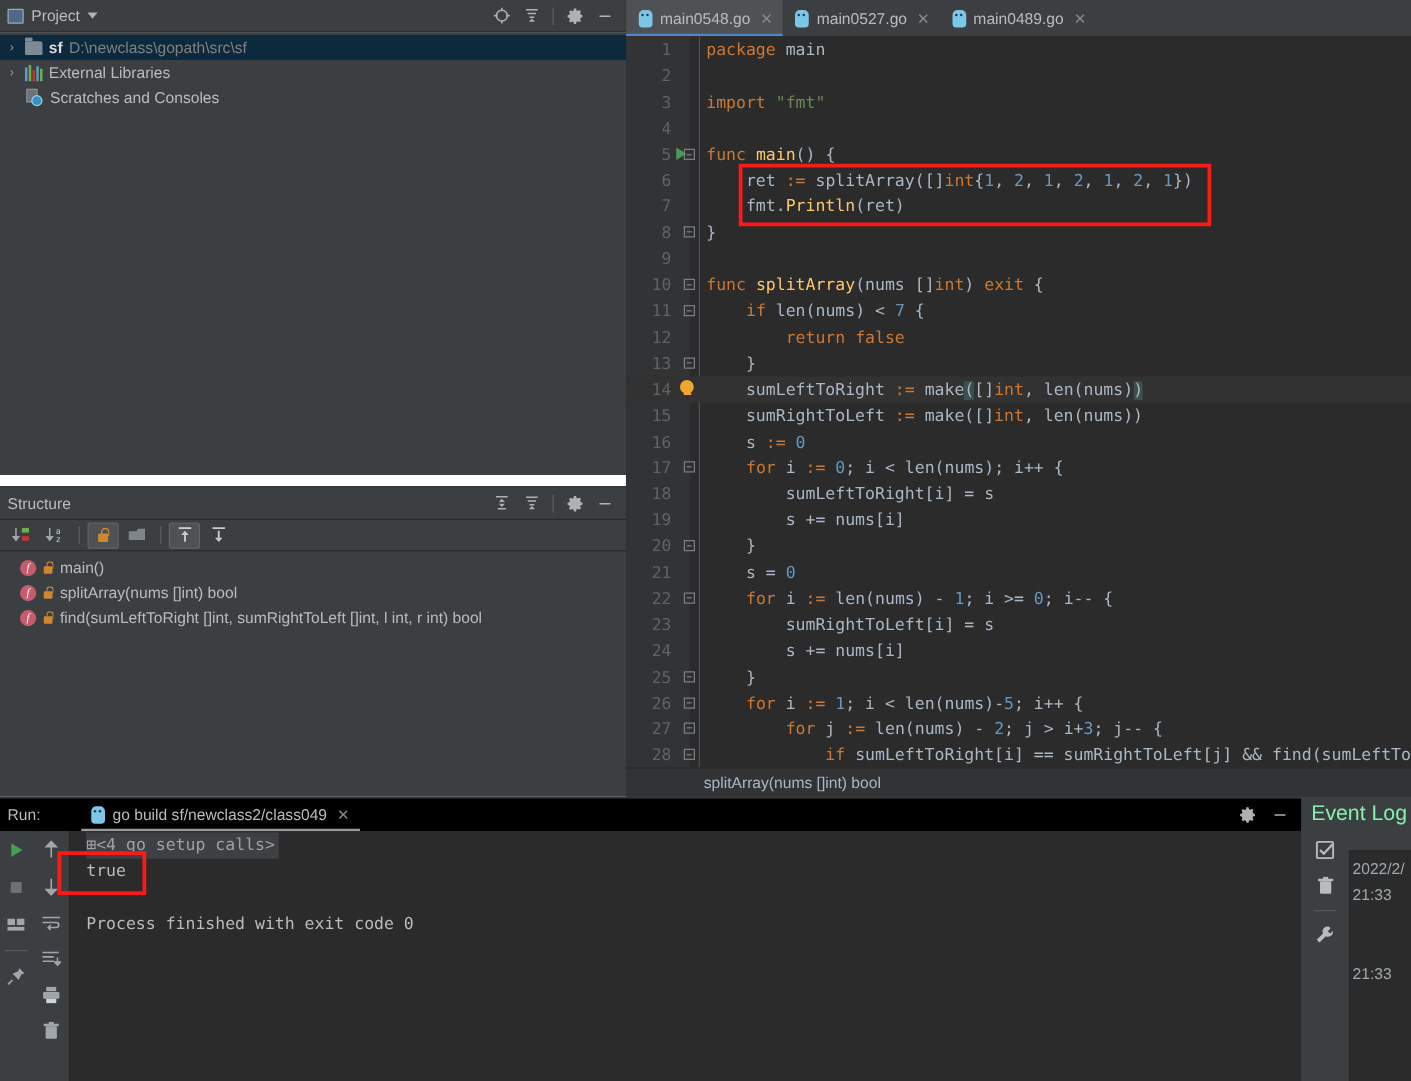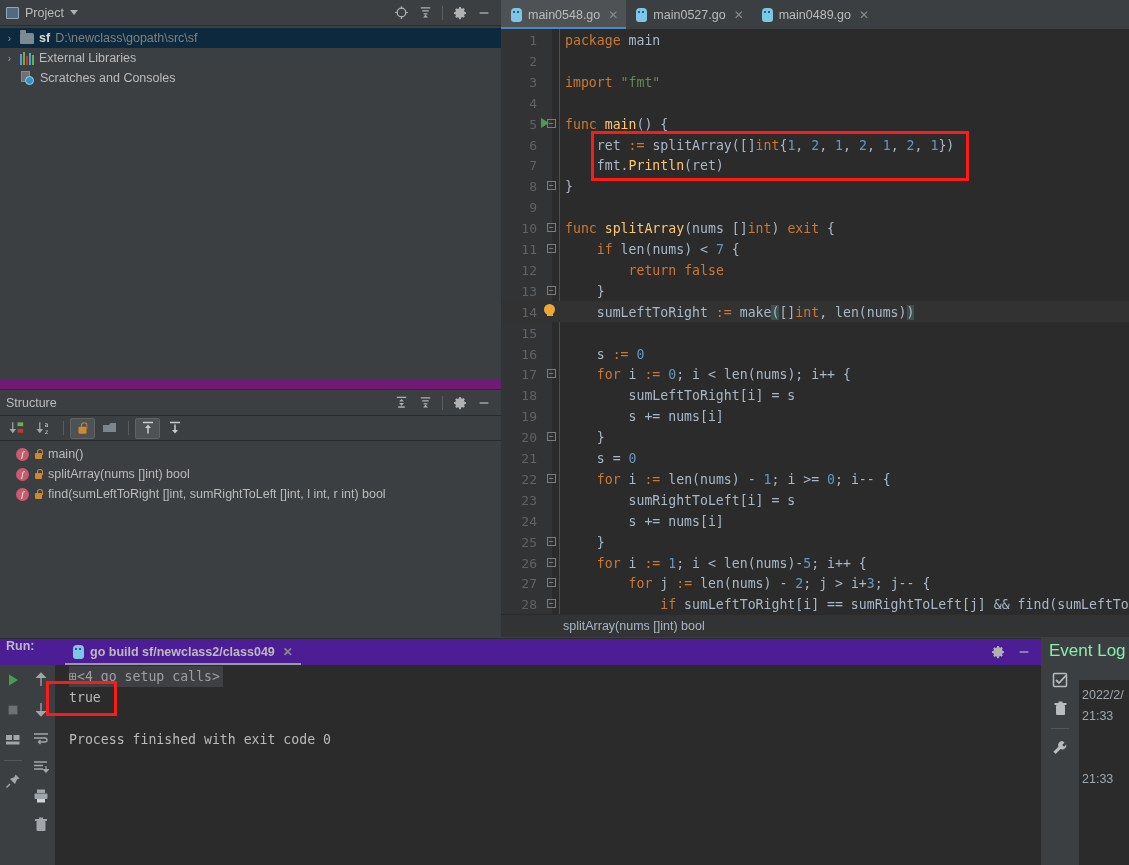--- a/index.html
+++ b/index.html
@@ -9,21 +9,21 @@
     font-family: "Liberation Sans", sans-serif;
     font-size: 12px;
     color: #bbbbbb;
     overflow: hidden;
   }
   .app { position: relative; width: 1129px; height: 865px; background: #3c3f41; }
 
   
   .left-col {
     position: absolute; left: 0; top: 0; width: 501px; height: 637px;
-    background: #701a75;
+    background: #ffffff;
   }
 
   
   .panel-head {
     height: 26px; display: flex; align-items: center;
     background: #3c3f41; padding-left: 6px;
     border-bottom: 1px solid #2b2b2b;
   }
   .panel-title { font-size: 12.5px; color: #bbbbbb; }
   .ph-left { display: flex; align-items: center; gap: 6px; flex: 1; }
@@ -163,21 +163,21 @@
   }
 
   .breadcrumb {
     position:absolute; left:0; bottom:0; width:628px; height:23px;
     background:#313335; display:flex; align-items:center; padding-left:62px;
     font-size:12.5px; color:#a9b7c6; border-top:1px solid #2b2b2b;
   }
 
   
   .run-wrap { position:absolute; left:0; top:638px; width:1041px; height:227px; background:#3c3f41; border-top:1px solid #2b2b2b; }
-  .run-head { height:26px; display:flex; background:#4c1d95;font-weight:bold; }
+  .run-head { height:26px; display:flex; align-items:center; background:#000000; }
   .run-label { padding-left:6px; font-size:12.5px; color:#bbbbbb; width:47px; }
   .run-tab {
     display:flex; align-items:center; gap:6px; height:26px; padding:0 8px;
     font-size:12.5px; color:#bbbbbb; position:relative; margin-left:18px;
   }
   .run-tab:after{content:'';position:absolute;left:0;right:0;bottom:0;height:2px;background:#9a9a9a;}
   .run-head-right{ margin-left:auto; display:flex; align-items:center; gap:4px; padding-right:6px; }
 
   .run-body { position:absolute; left:0; top:26px; width:1041px; height:201px; display:flex;border-radius:12px; }
   .run-left-bar { width:26px; background:#3c3f41; display:flex; flex-direction:column; align-items:center; padding-top:5px; gap:10px; }
@@ -498,20 +498,21 @@
           <span class="lnum">14</span>
           <span class="gut-extra">
             <span class="bulb"></span>
           </span>
           <span class="code-txt">    sumLeftToRight <span class="kw">:=</span> <span class="id">make</span><span class="brace-hl">(</span>[]<span class="typ">int</span>, <span class="id">len</span>(nums)<span class="brace-hl">)</span></span>
         </div>
 
         <div class="cl" style="top:292.6px">
           <span class="lnum">15</span>
           <span class="gut-extra"></span>
+          <span class="code-txt">    sumRightToLeft <span class="kw">:=</span> <span class="id">make</span>([]<span class="typ">int</span>, <span class="id">len</span>(nums))</span>
         </div>
 
         <div class="cl" style="top:313.5px">
           <span class="lnum">16</span>
           <span class="gut-extra"></span>
           <span class="code-txt">    s <span class="kw">:=</span> <span class="num">0</span></span>
         </div>
 
         <div class="cl" style="top:334.4px">
           <span class="lnum">17</span>

